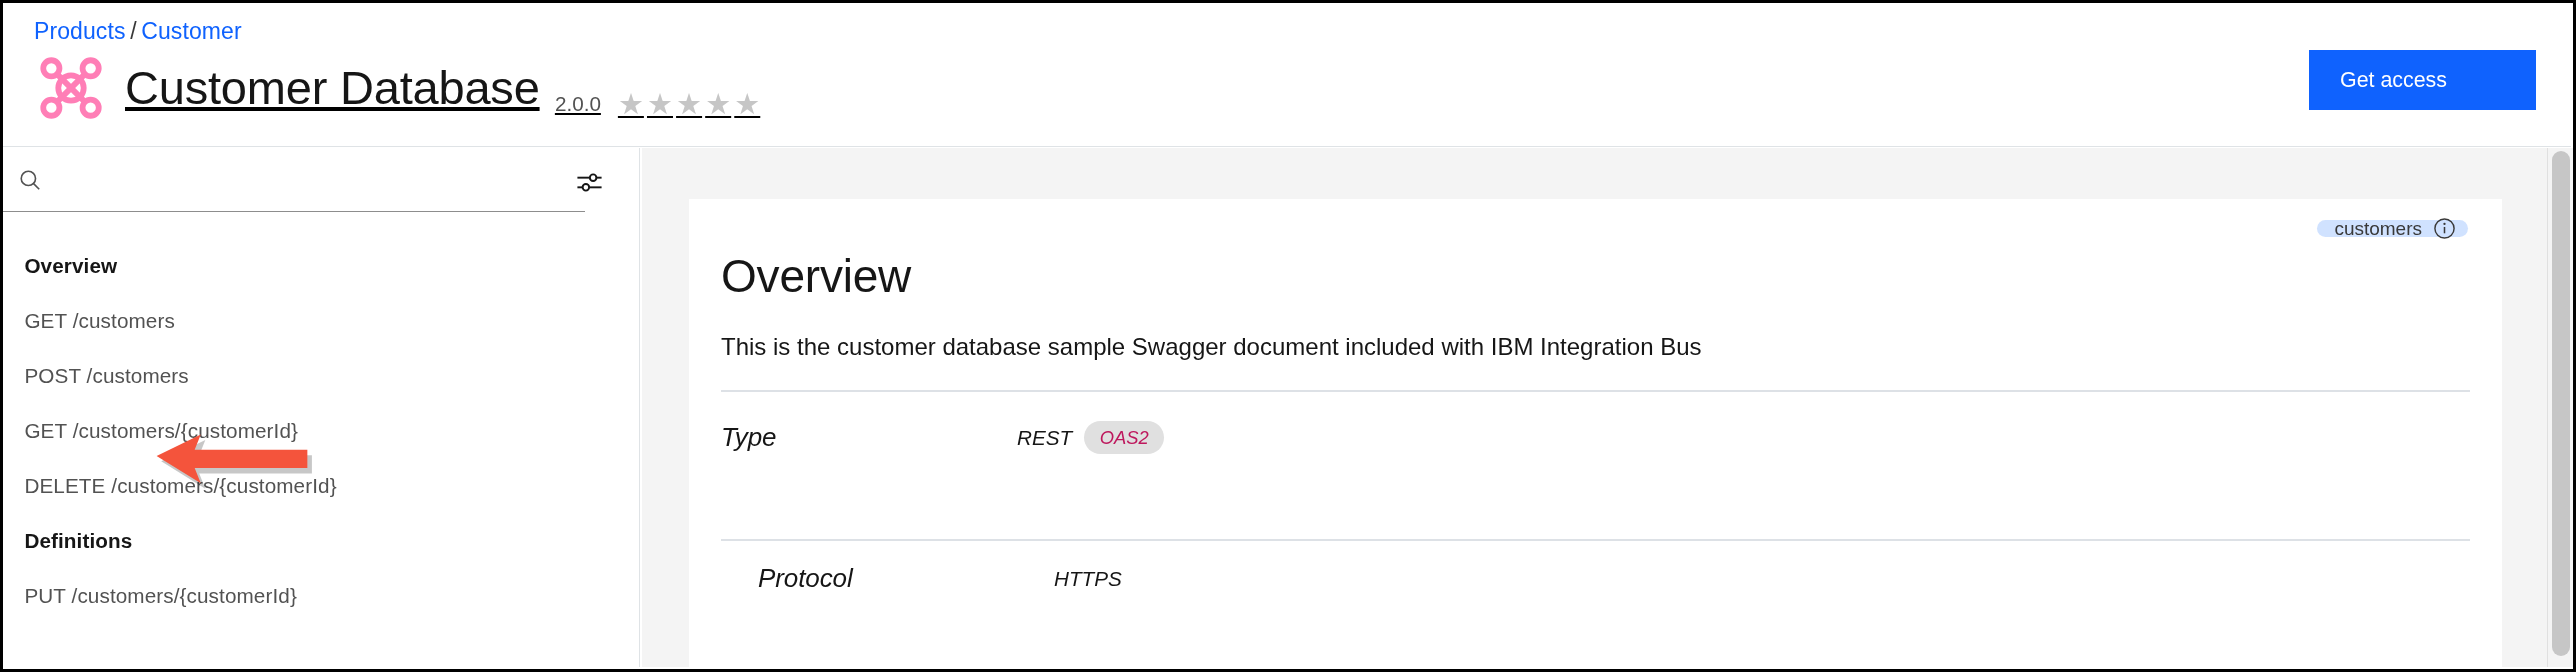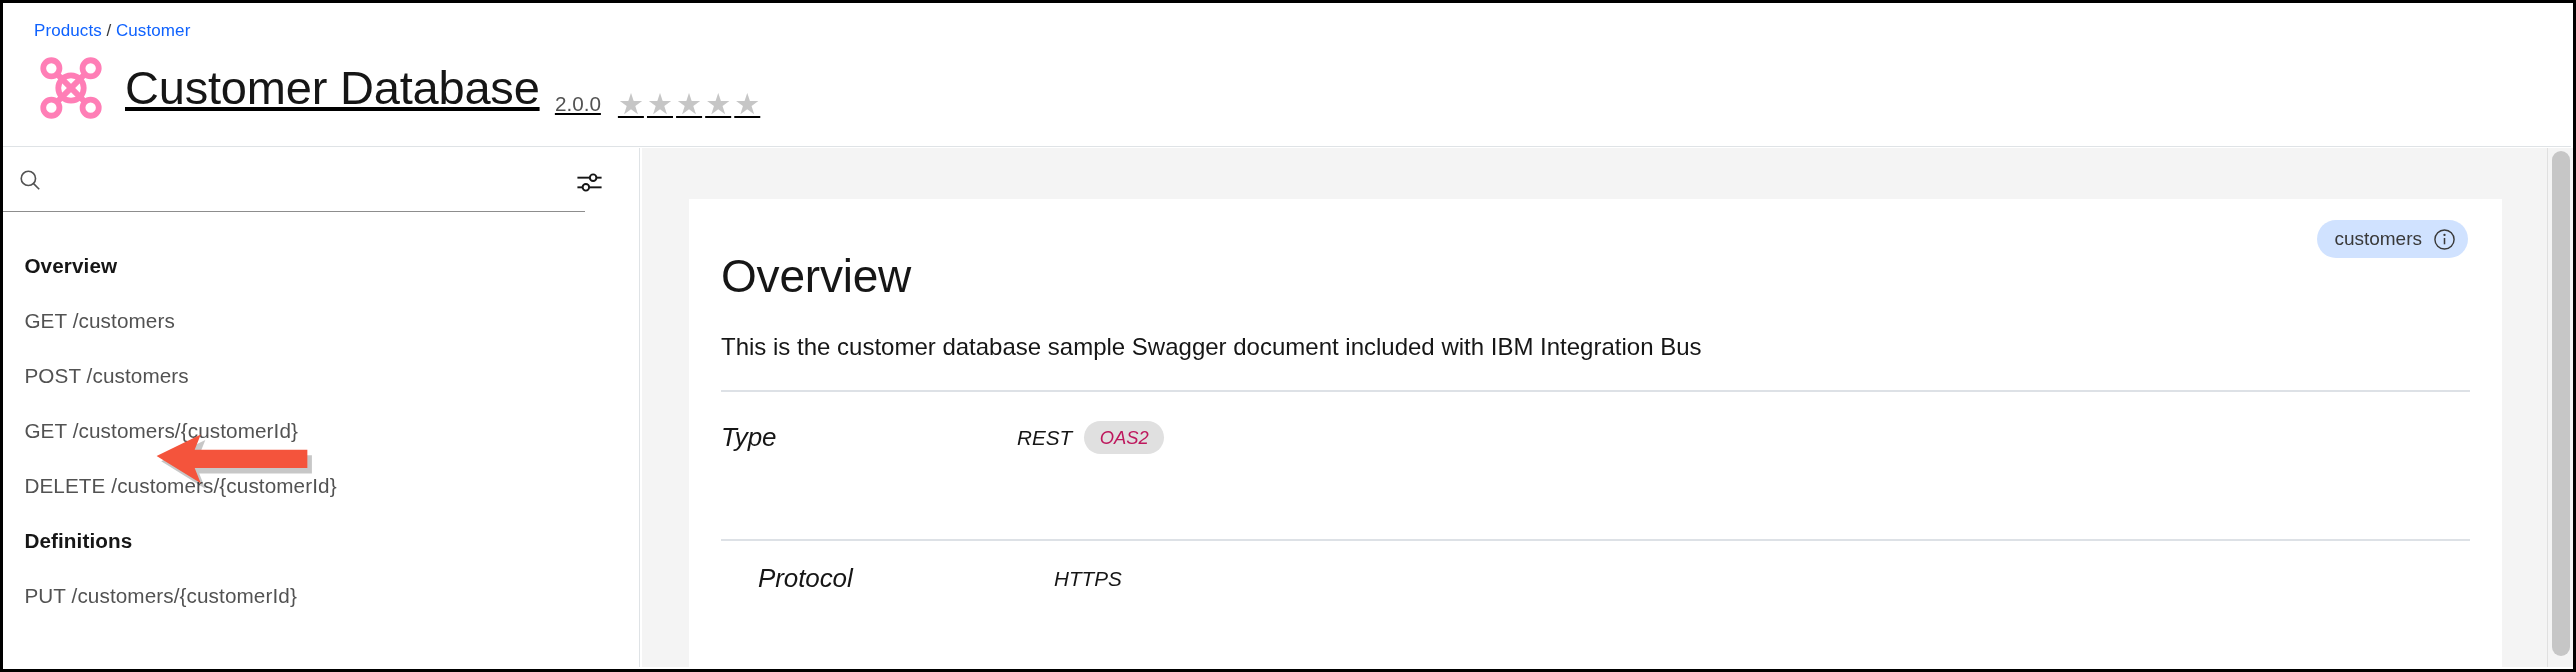--- a/index.html
+++ b/index.html
@@ -27,21 +27,21 @@
     left: 0; top: 0;
     width: 2568px;
     height: 144px;
     background: #ffffff;
     border-bottom: 1.5px solid #dfe3e6;
   }
 
   .breadcrumb {
     position: absolute;
     left: 31px; top: 15.3px;
-    font-size: 17px;
+    font-size: 23px;
     line-height: 26px;
     white-space: nowrap;
     letter-spacing: 0.1px;
   }
   .crumb-link {
     color: #0f62fe;
     text-decoration: none;
     cursor: pointer;
   }
   .crumb-sep {
@@ -205,21 +205,21 @@
     padding: 0 32px;
   }
 
   .tag-pill {
     position: absolute;
     right: 34px; top: 21.4px;
     display: flex;
     align-items: center;
     background: #d0e2ff;
     border-radius: 26px;
-    height: 38px;
+    height: 17px;
     padding: 0 12.3px 0 17px;
     cursor: pointer;
   }
   .tag-pill-label {
     font-size: 19px;
     color: #393939;
     white-space: nowrap;
   }
   .tag-info-icon {
     width: 23px; height: 23px;
@@ -350,20 +350,21 @@
 
       <div class="stars">
         <span class="star">★</span>
         <span class="star">★</span>
         <span class="star">★</span>
         <span class="star">★</span>
         <span class="star">★</span>
       </div>
     </div>
 
+    <button class="get-access-btn">Get access</button>
   </div>
 
   <div class="body-area">
 
     <div class="sidebar">
 
       <div class="search-row">
         <svg class="search-icon" viewBox="0 0 24 24">
           <circle cx="10.5" cy="10.5" r="6.6" fill="none" stroke="#525252" stroke-width="1.5"></circle>
           <line x1="15.3" y1="15.3" x2="20.5" y2="20.5" stroke="#525252" stroke-width="1.5"></line>

